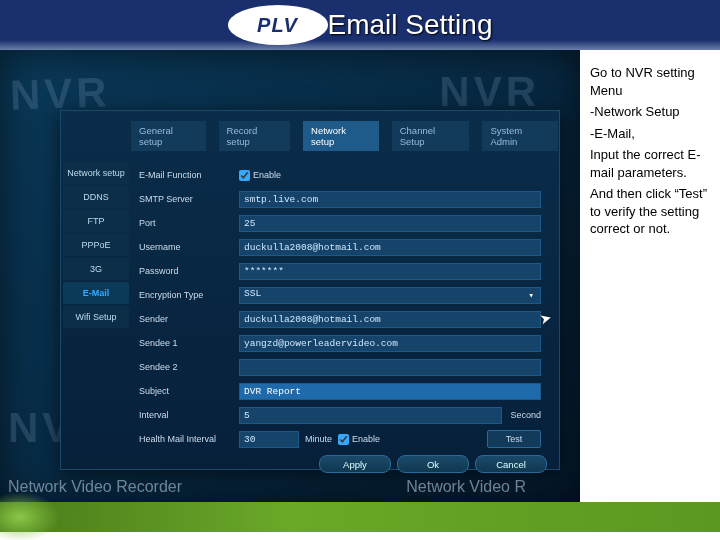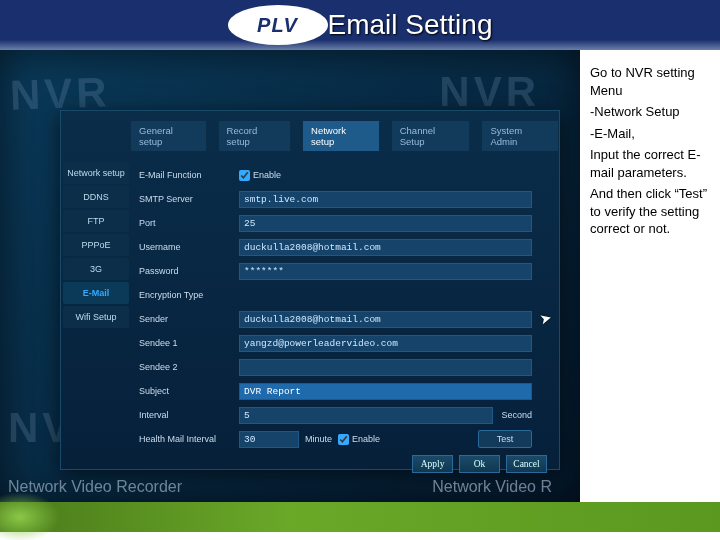--- a/index.html
+++ b/index.html
@@ -85,21 +85,21 @@
     font-size: 9px;
     cursor: pointer;
     background: #0d2e48;
     margin: 1px 2px;
     border-radius: 2px;
   }
   .side-item.active { color: #3af; background: #0a3a58; font-weight: bold; }
 
   .form-area {
     flex: 1;
-    padding: 6px 27px 0 8px;
+    padding: 6px 18px 0 8px;
   }
   .form-row {
     display: flex;
     align-items: center;
     margin-bottom: 4px;
     height: 20px;
   }
   .form-label {
     width: 100px;
     color: #cde;
@@ -127,33 +127,32 @@
   .btn-test {
     width: 54px; height: 18px; background: #123a5a; border: 1px solid #2a6a9a;
     color: #cde; font-size: 9px; cursor: pointer; border-radius: 2px;
   }
 
   .bottom-btns {
     display: flex; gap: 6px; justify-content: flex-end;
     padding: 6px 12px 0 0;
   }
   .btn {
-    width: 41px; height: 18px;
+    width: 72px; height: 18px;
     background: linear-gradient(#1a4a6a,#103850);
     border: 1px solid #2a6a9a;
     color: #dff; font-size: 9.5px; cursor: pointer;
-    border-radius: 0;
-    font-family: Liberation Serif, serif;
+    border-radius: 8px;
   }
 
   .bg-footer-text {
     position: absolute; bottom: 6px; left: 8px;
     color: rgba(180,200,220,.6); font-size: 16px;
   }
-  .bg-footer-text.r { left: auto; right: 28px; }
+  .bg-footer-text.r { left: auto; right: 54px; }
 
   
   .right-col {
     flex: 1;
     padding: 14px 10px;
     font-size: 13px;
     line-height: 1.35;
     color: #000;
   }
   .right-col p { margin-bottom: 4px; }
@@ -228,20 +227,24 @@
           <div class="form-row">
             <div class="form-label">Username</div>
             <input class="form-input" value="duckulla2008@hotmail.com" style="">
           </div>
           <div class="form-row">
             <div class="form-label">Password</div>
             <input class="form-input" value="*******" style="">
           </div>
           <div class="form-row">
             <div class="form-label">Encryption Type</div>
+            <div class="form-input select-like">
+              <span>SSL</span>
+              <span class="select-caret">▾</span>
+            </div>
           </div>
           <div class="form-row">
             <div class="form-label">Sender</div>
             <input class="form-input" value="duckulla2008@hotmail.com" style="">
           </div>
           <div class="form-row">
             <div class="form-label">Sendee 1</div>
             <input class="form-input" value="yangzd@powerleadervideo.com" style="">
           </div>
           <div class="form-row">

